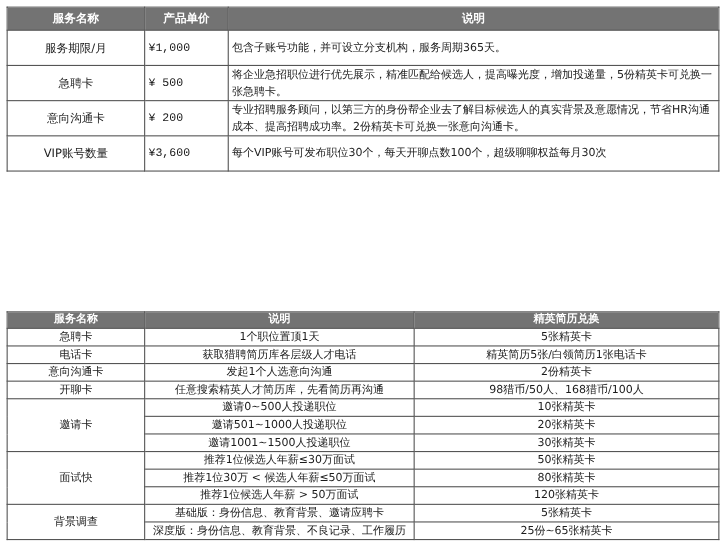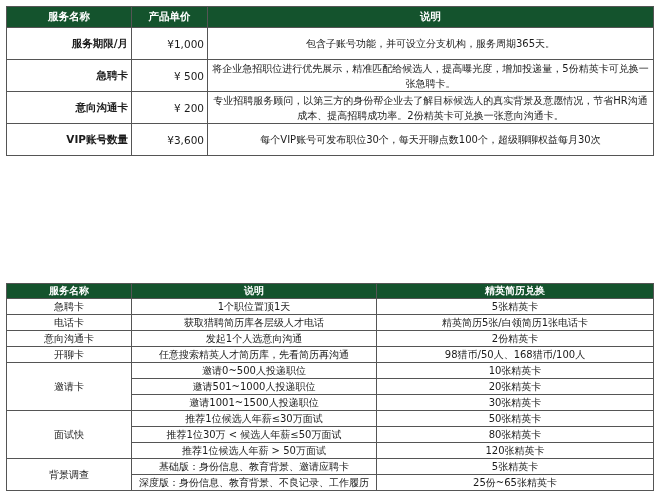--- a/index.html
+++ b/index.html
@@ -1,26 +1,26 @@
 <!DOCTYPE html>
 <html><head>
   <meta charset="utf-8">
   <style>
     html, body { margin: 0; padding: 0; background: #ffffff; }
     body { width: 659px; height: 500px; position: relative; overflow: hidden;
            font-family: "DejaVu Sans", "Liberation Sans", sans-serif; color: #1a1a1a; }
     table { border-collapse: collapse; position: absolute; left: 6px; table-layout: fixed; }
     td, th { border: 1px solid #555; padding: 0 3px; overflow: hidden; white-space: nowrap; }
-    th { background: #14532d; color: #ffffff; font-weight: bold; font-size: 10.5px; text-align: center; }
+    th { background: #737373; color: #ffffff; font-weight: bold; font-size: 10.5px; text-align: center; }
     #t1 { top: 6px; width: 647px; }
     #t1 th { height: 20px; }
     #t1 td { font-size: 10.5px; height: 31px; }
-    #t1 td.c1 { text-align: right; font-weight: bold; }
-    #t1 td.c2 { text-align: right; }
-    #t1 td.c3 { text-align: center; white-space: normal; line-height: 15px; font-size: 10px; }
+    #t1 td.c1 { text-align: center; }
+    #t1 td.c2 { text-align: left; font-family: Liberation Mono, monospace; }
+    #t1 td.c3 { text-align: left; white-space: normal; line-height: 15px; font-size: 10px; }
     #t2 { top: 283px; width: 647px; }
     #t2 th { height: 14px; font-size: 10px; line-height: 14px; }
     #t2 td { font-size: 10px; height: 15px; line-height: 15px; text-align: center; }
   </style>
 </head>
 <body>
 
 <table id="t1">
   <colgroup>
       <col style="width:125px">

